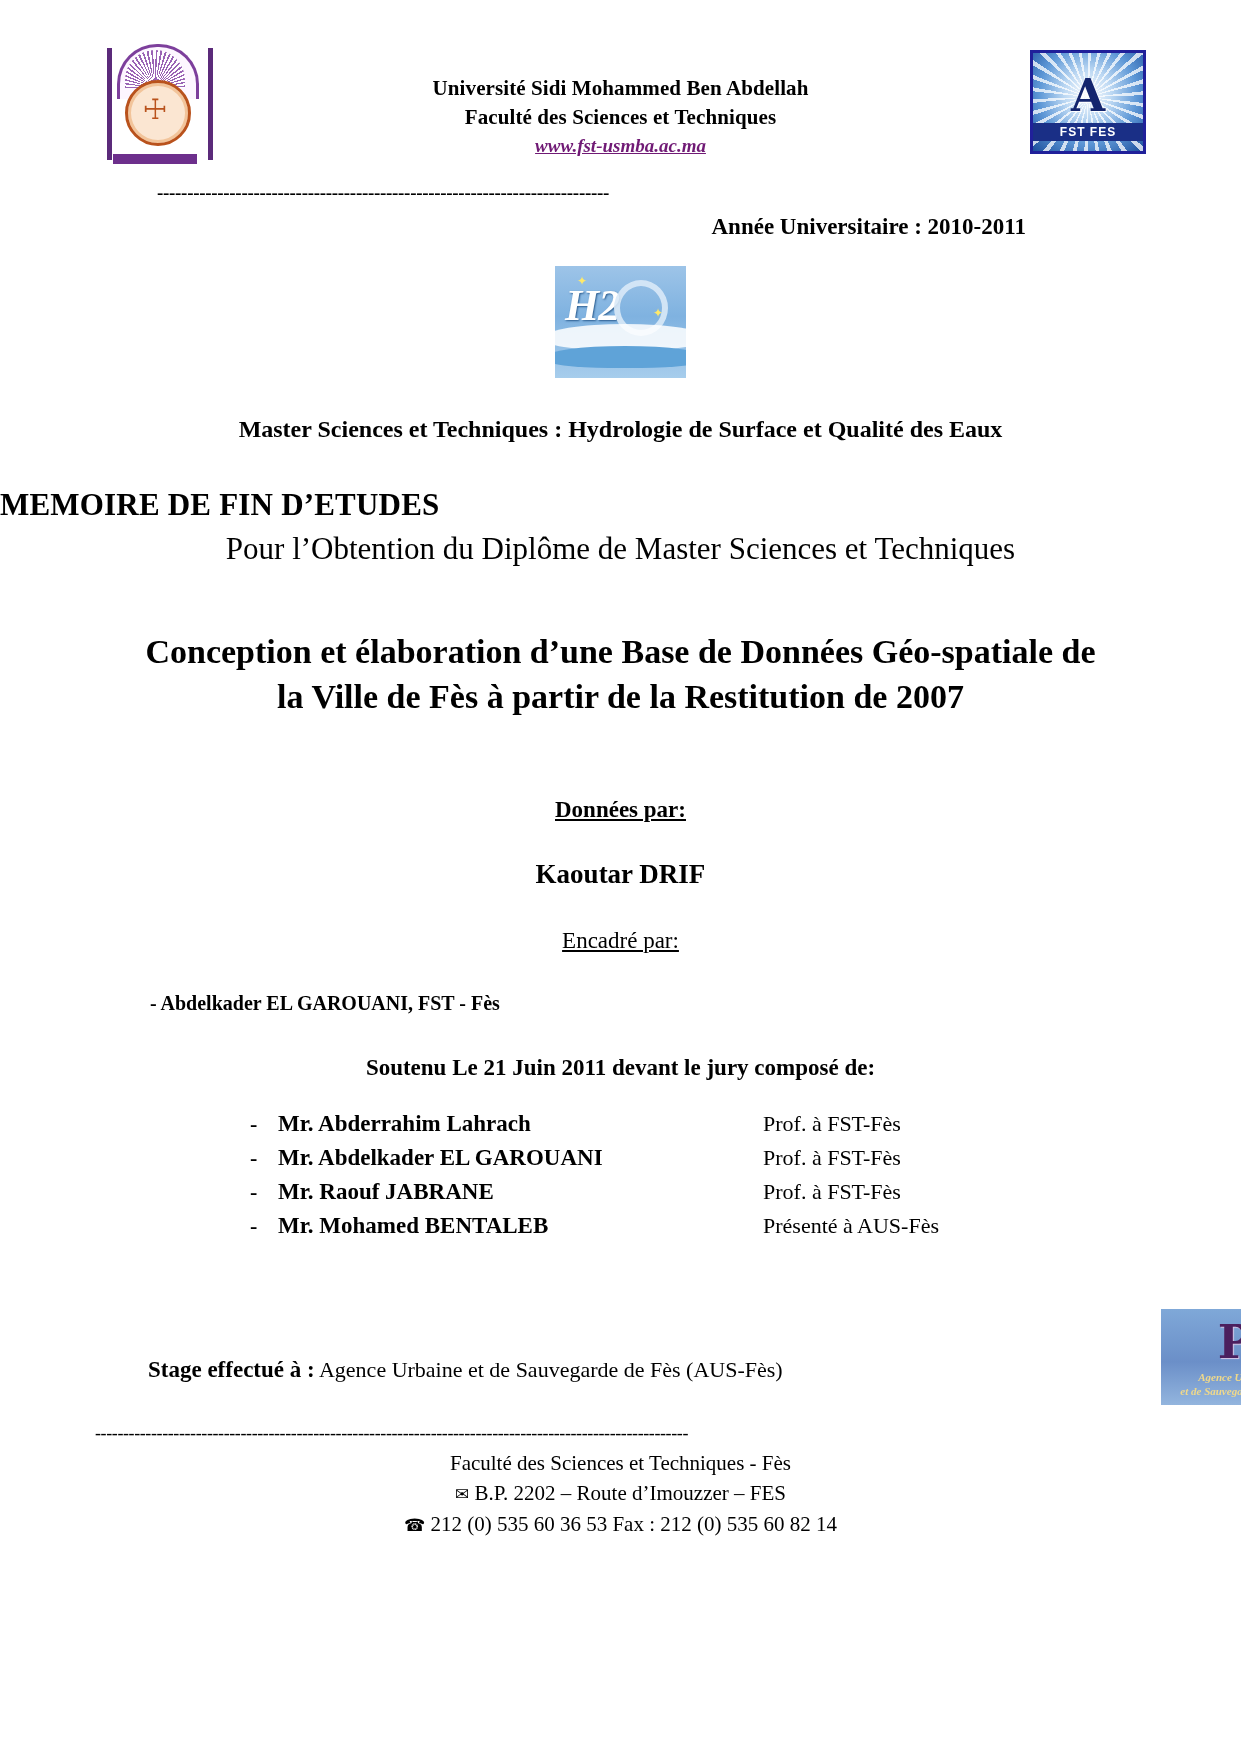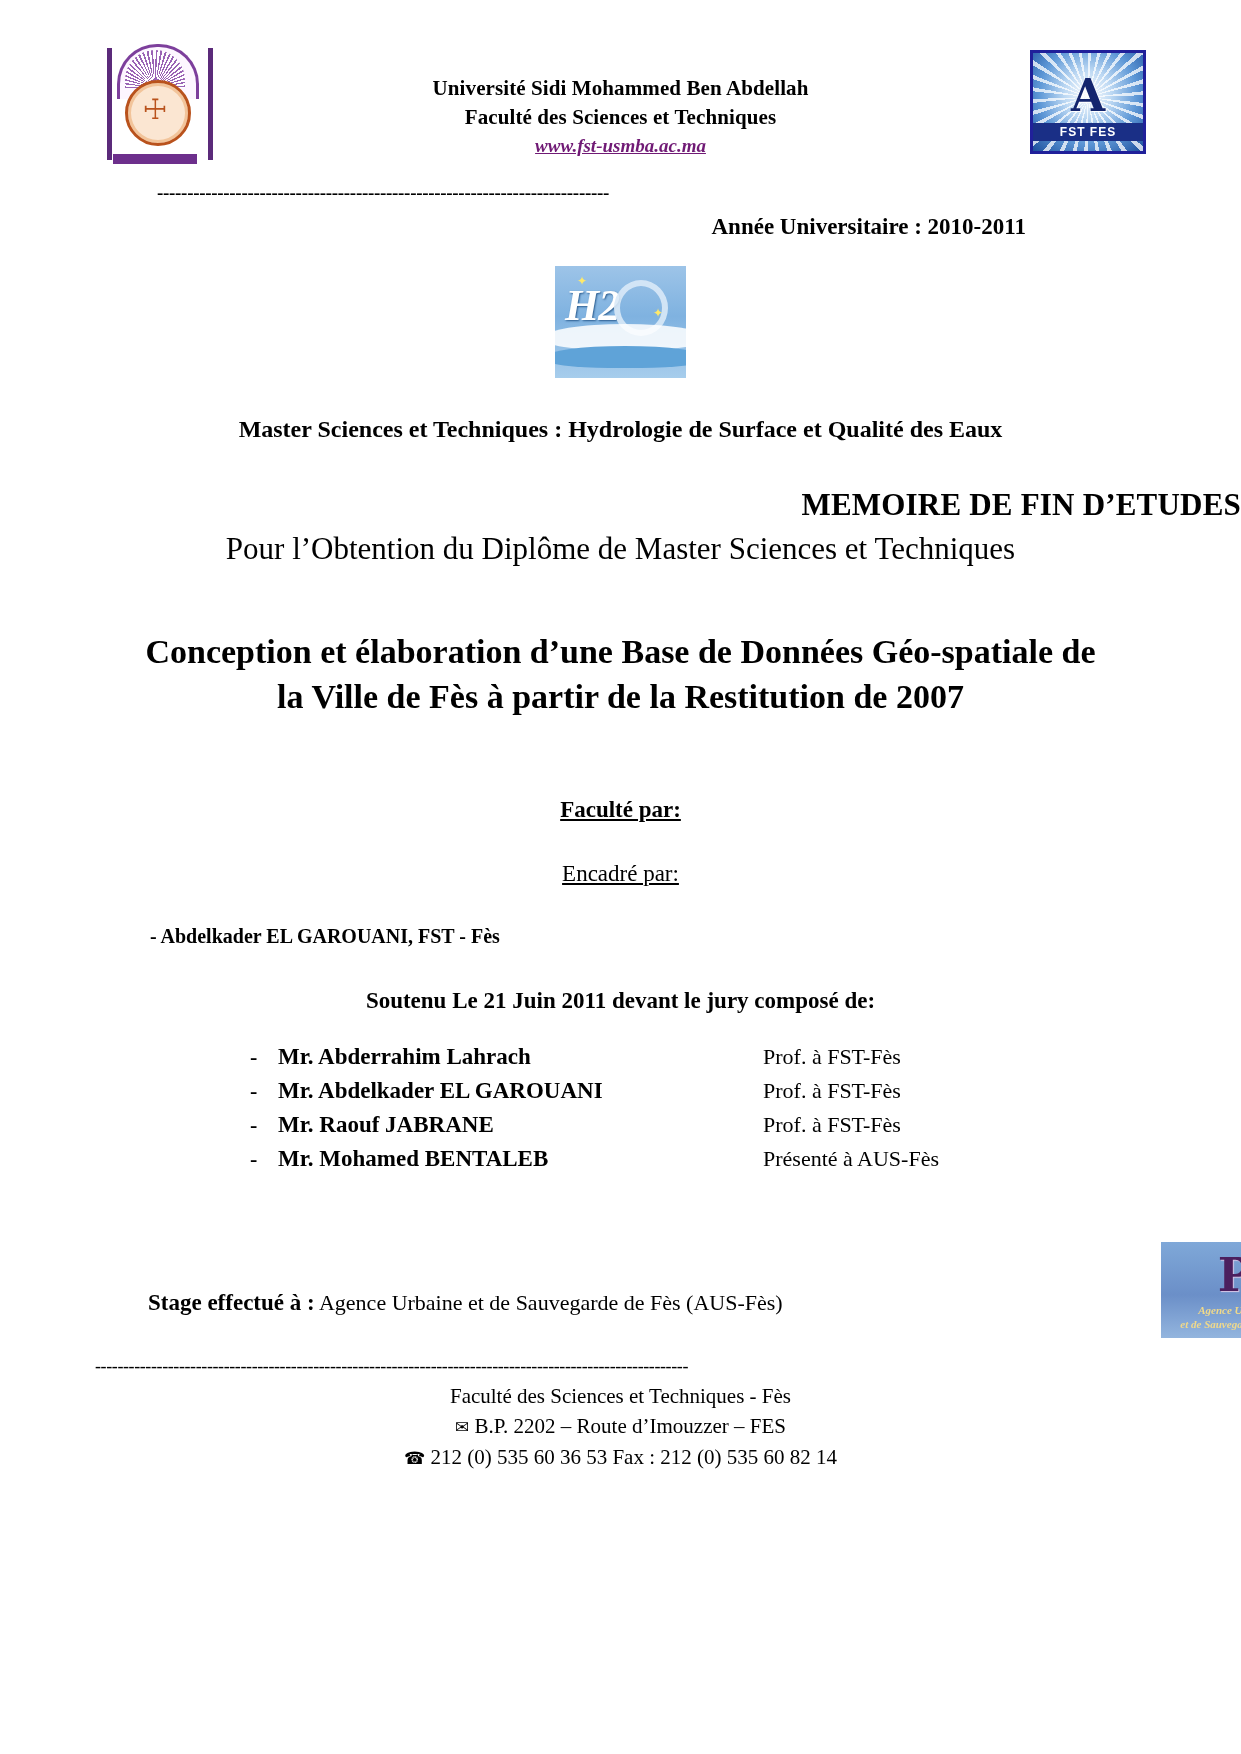--- a/index.html
+++ b/index.html
@@ -231,21 +231,21 @@
 
   
   .master-line {
     margin-top: 34px;
     text-align: center;
     font-weight: bold;
     font-size: 24px;
   }
   .memoire {
     margin-top: 44px;
-    text-align: right;
+    text-align: left;
     font-weight: bold;
     font-size: 31px;
     letter-spacing: 0.2px;
   }
   .pour {
     margin-top: 8px;
     text-align: center;
     font-size: 31px;
     font-weight: normal;
   }
@@ -436,22 +436,23 @@
   </div>
 
   <div class="master-line">Master Sciences et Techniques : Hydrologie de Surface et Qualité des Eaux</div>
 
   <div class="memoire">MEMOIRE DE FIN D’ETUDES</div>
   <div class="pour">Pour l’Obtention du Diplôme de Master Sciences et Techniques</div>
 
   <div class="title">Conception et élaboration d’une Base de Données Géo-spatiale de la Ville de Fès à partir de la Restitution de 2007</div>
 
   <div class="presente">
-    <u>Faculté par:</u>
-  </div>
+    <u>Données par:</u>
+  </div>
+  <div class="author">Kaoutar DRIF</div>
 
   <div class="encadre">
     <u>Encadré par:</u>
   </div>
   <div class="supervisor">-  Abdelkader EL GAROUANI, FST - Fès</div>
 
   <div class="soutenu">Soutenu Le 21 Juin 2011  devant le jury composé de:</div>
 
   <div class="jury">
     <div class="jury-row">

